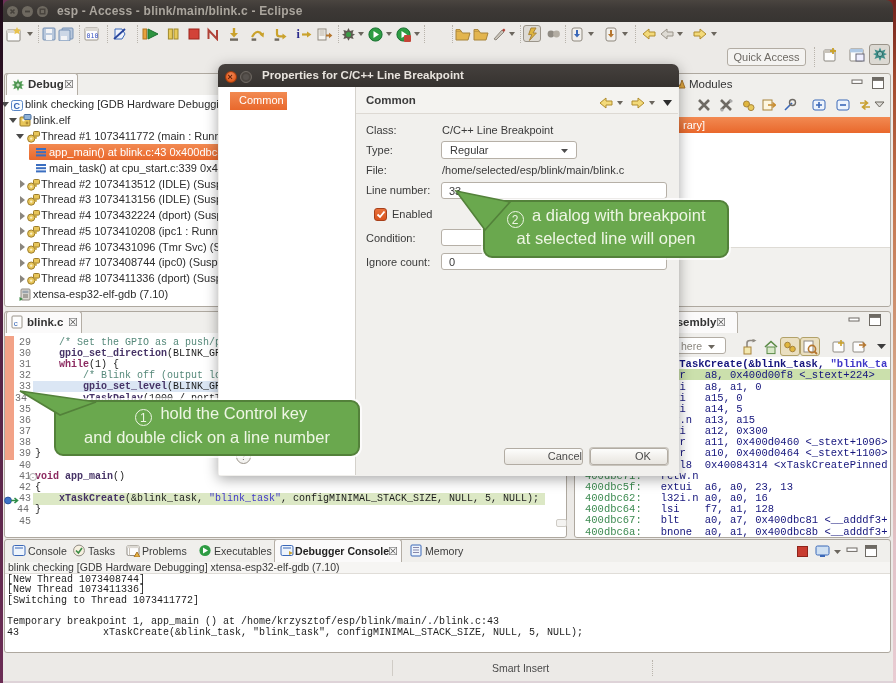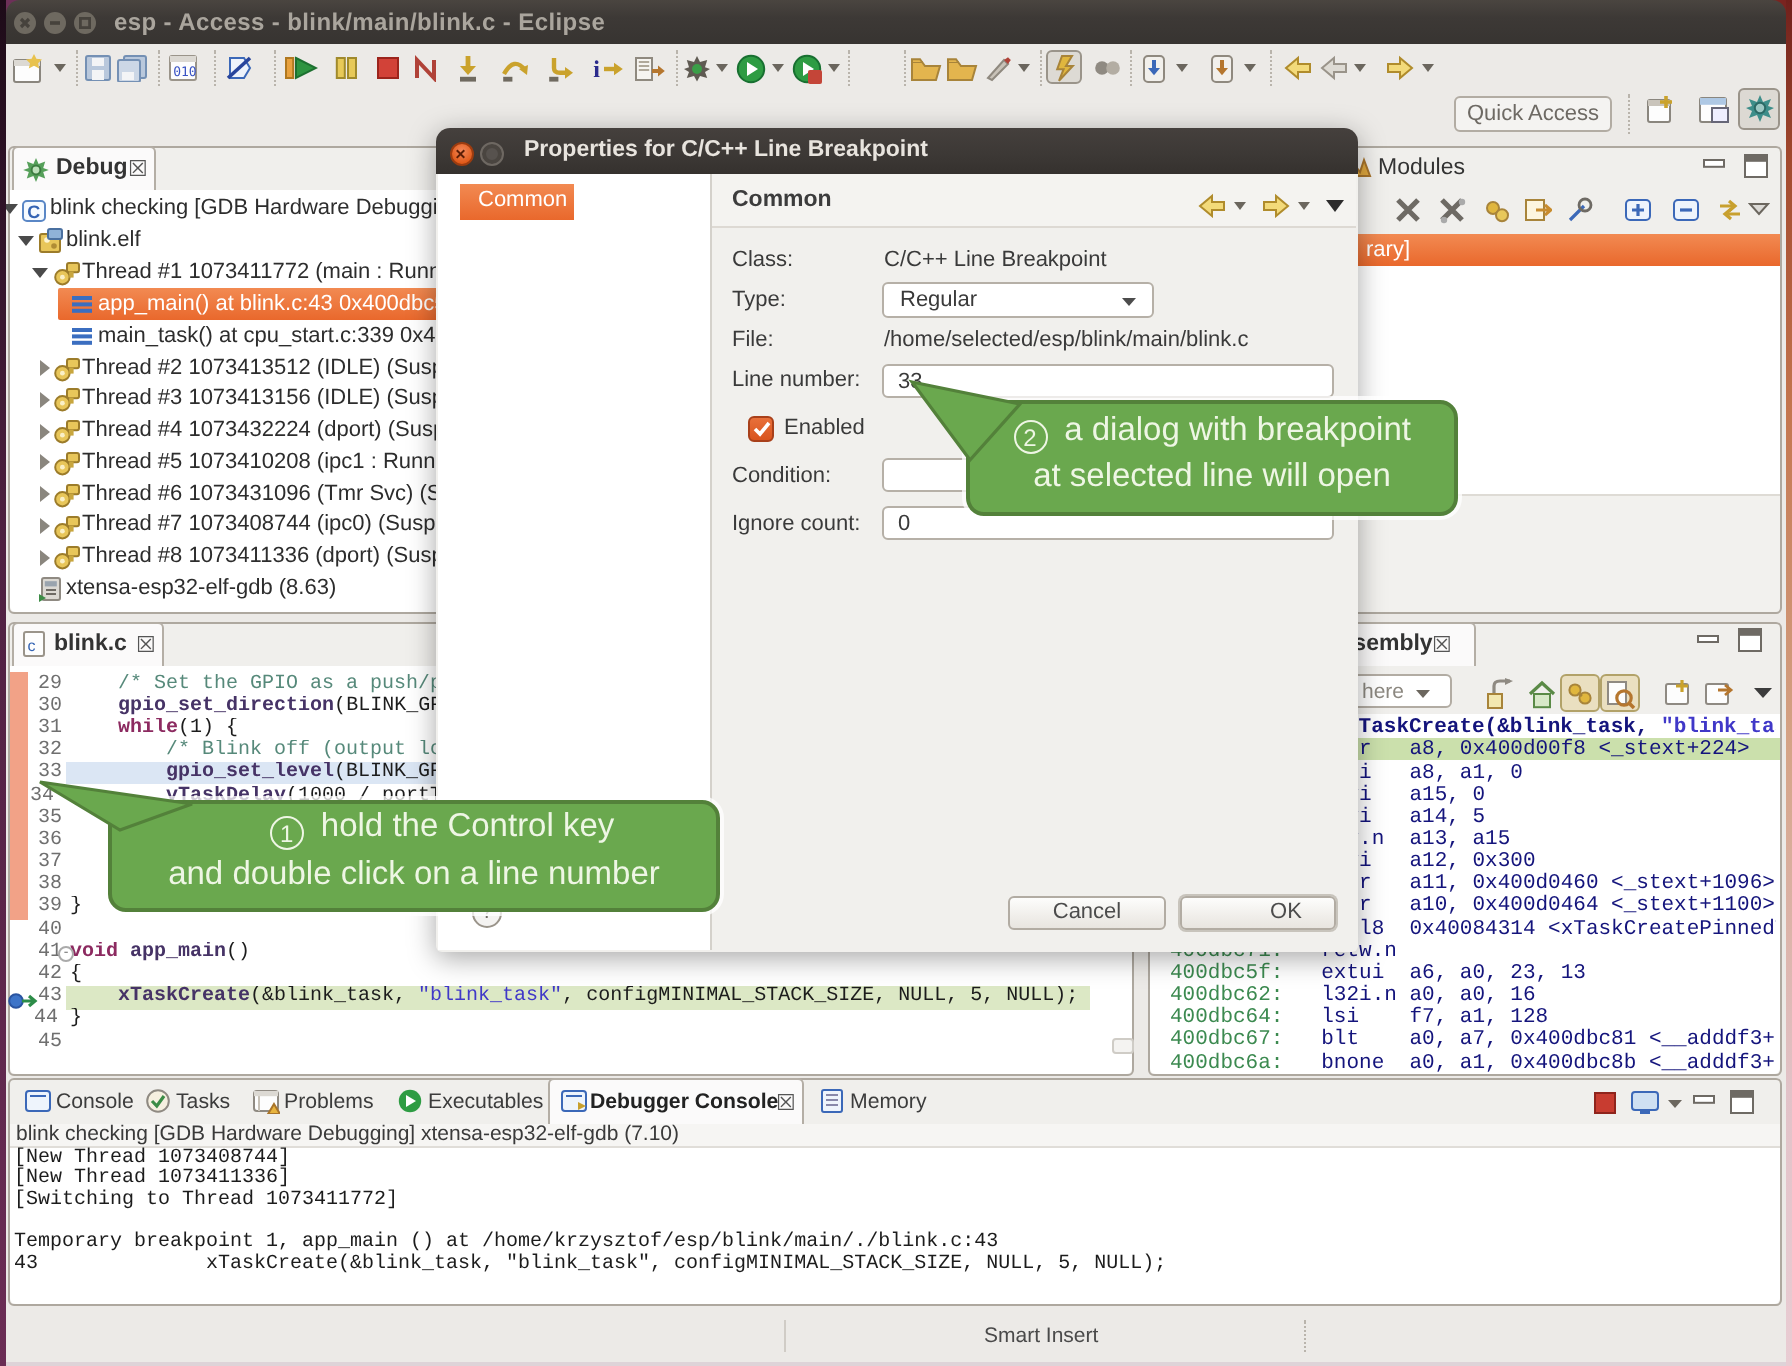--- a/index.html
+++ b/index.html
@@ -302,21 +302,21 @@
     <rect x="6.5" y="1.5" width="6" height="4.6" rx="1" fill="#e8c65a" stroke="#9c7c2a"></rect>
     <rect x="7.6" y="5.8" width="2.2" height="3" fill="#c8a63e"></rect>
   </svg>
 <div class="abs" style="left:41px;top:272px;width:184px;overflow:hidden;white-space:nowrap;font-size:11px;color:#2d2d2d;">Thread #8 1073411336 (dport) (Suspended : Container</div>
 <svg class="abs" style="left:19px;top:288.1px" width="13" height="13" viewBox="0 0 13 13">
     <rect x="2" y="1" width="9" height="11" rx="1" fill="#dcd9d3" stroke="#8f8a82"></rect>
     <rect x="3.4" y="2.6" width="6" height="2.6" fill="#9aa4ae"></rect>
     <path d="M4 7 L9 7 M4 9 L9 9" stroke="#6e6a64" stroke-width="1"></path>
     <path d="M0.5 9 L4 11 L0.5 13" fill="#3c8c46"></path>
   </svg>
-<div class="abs" style="left:33px;top:288px;width:192px;overflow:hidden;white-space:nowrap;font-size:11px;color:#2d2d2d;">xtensa-esp32-elf-gdb (8.63)</div>
+<div class="abs" style="left:33px;top:288px;width:192px;overflow:hidden;white-space:nowrap;font-size:11px;color:#2d2d2d;">xtensa-esp32-elf-gdb (7.10)</div>
 <div class="panel" style="left:4px;top:311px;width:563px;height:227px;"></div>
 <div class="atab" style="left:6px;top:311px;width:76px;height:22px;"></div>
 <svg class="abs" style="left:11px;top:315px" width="13" height="14" viewBox="0 0 13 14">
     <rect x="1" y="1" width="10" height="12" rx="1" fill="#fdfdfd" stroke="#9a948a"></rect>
     <text x="2.8" y="10.5" font-size="8" fill="#3464b4" font-family="sans-serif">c</text>
   </svg>
 <div class="abs" style="left:27px;top:316px;font-size:11.5px;font-weight:bold;color:#333;">blink.c</div>
 <div class="abs" style="left:68px;top:316px;font-size:11px;color:#555;">☒</div>
 <div class="abs white" style="left:5px;top:333px;width:561px;height:204px;border-radius:0 0 3px 3px;"></div>
 <div class="abs" style="left:5px;top:336px;width:9px;height:124px;background:#f2a287;"></div>
@@ -592,21 +592,21 @@
 <svg class="abs" style="left:376px;top:210px;z-index:13" width="10" height="9" viewBox="0 0 10 9">
     <path d="M1.5 4.5 L4 7 L8.5 1.5" stroke="#fff" stroke-width="1.8" fill="none"></path>
   </svg>
 <div style="position:absolute;z-index:12;font-size:11px;color:#3a3a3a;left:392px;top:208px;">Enabled</div>
 <div style="position:absolute;z-index:12;font-size:11px;color:#3a3a3a;left:366px;top:232px;">Condition:</div>
 <div class="abs white" style="left:441px;top:229px;width:226px;height:17px;border:1px solid #b6b0a7;border-radius:3px;z-index:12;"></div>
 <div style="position:absolute;z-index:12;font-size:11px;color:#3a3a3a;left:366px;top:256px;">Ignore count:</div>
 <div class="abs white" style="left:441px;top:253px;width:226px;height:17px;border:1px solid #b6b0a7;border-radius:3px;z-index:12;"></div>
 <div style="position:absolute;z-index:12;font-size:11px;color:#3a3a3a;left:449px;top:256px;">0</div>
 <div class="abs" style="left:236px;top:449px;width:15px;height:15px;border:1px solid #9a948a;border-radius:50%;z-index:12;font-size:10px;color:#6e6a64;text-align:center;line-height:14px;background:#f4f3f1;">?</div>
-<div style="position:absolute;z-index:12;height:17px;background:linear-gradient(180deg,#fdfdfc,#f0eeea 60%,#e8e5e0);border:1px solid #b2aca3;border-radius:3px;font-size:11px;color:#4c4c4c;text-align:center;line-height:15px;left:504px;top:448px;width:79px;">Cancel</div>
+<div style="position:absolute;z-index:12;height:17px;background:linear-gradient(180deg,#fdfdfc,#f0eeea 60%,#e8e5e0);border:1px solid #b2aca3;border-radius:3px;font-size:11px;color:#4c4c4c;text-align:right;line-height:15px;left:504px;top:448px;width:79px;">Cancel</div>
 <div style="position:absolute;z-index:12;height:17px;background:linear-gradient(180deg,#fdfdfc,#f0eeea 60%,#e8e5e0);border:1px solid #b2aca3;border-radius:3px;font-size:11px;color:#4c4c4c;text-align:center;line-height:15px;left:590px;top:448px;width:78px;box-shadow:0 0 0 1px #c8c4bc;padding-left:28px;">OK</div>
 <div class="abs" style="left:54px;top:400px;width:306px;height:56px;background:#6aa84e;border:2px solid #53813a;border-radius:9px;z-index:30;box-shadow:0 0 0 2px rgba(255,255,255,0.75);"></div>
 <svg class="abs" style="left:0;top:0;z-index:31;pointer-events:none" width="896" height="683" viewBox="0 0 896 683">
     <polygon points="20,391 96,402 60,415" fill="#6aa84e" stroke="#53813a" stroke-width="1.6"></polygon>
   </svg>
 <div class="abs" style="left:68px;top:404px;width:306px;text-align:center;font-size:16.5px;color:#eef6e4;z-index:32;white-space:nowrap;"><span style="display:inline-block;width:17px;height:17px;border:1.4px solid #eef6e4;border-radius:50%;line-height:16px;font-size:12px;vertical-align:-3px;margin-right:4px;">1</span> hold the Control key</div>
 <div class="abs" style="left:54px;top:428px;width:306px;text-align:center;font-size:16.5px;color:#eef6e4;z-index:32;white-space:nowrap;">and double click on a line number</div>
 <div class="abs" style="left:483px;top:200px;width:246px;height:58px;background:#6aa84e;border:2px solid #53813a;border-radius:9px;z-index:20;box-shadow:0 0 0 2px rgba(255,255,255,0.75);"></div>
 <svg class="abs" style="left:0;top:0;z-index:21;pointer-events:none" width="896" height="683" viewBox="0 0 896 683">
     <polygon points="456,191 510,202 485,230" fill="#6aa84e" stroke="#53813a" stroke-width="1.6"></polygon>

